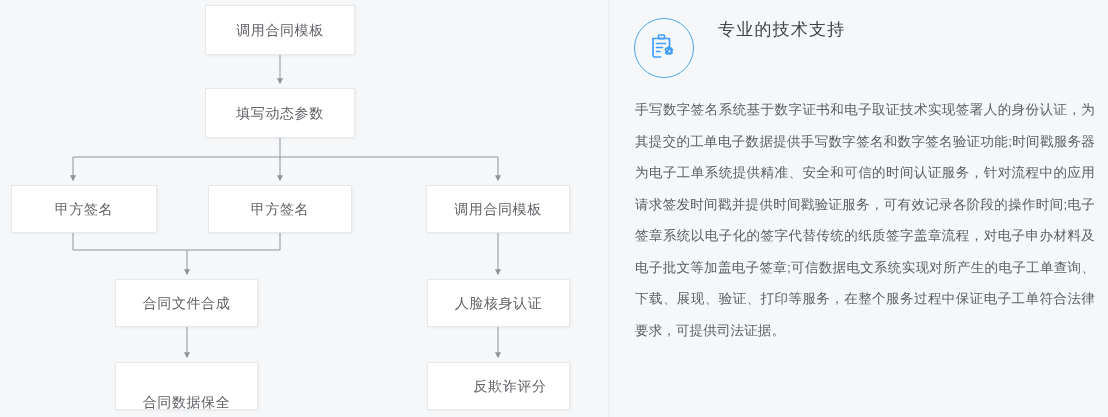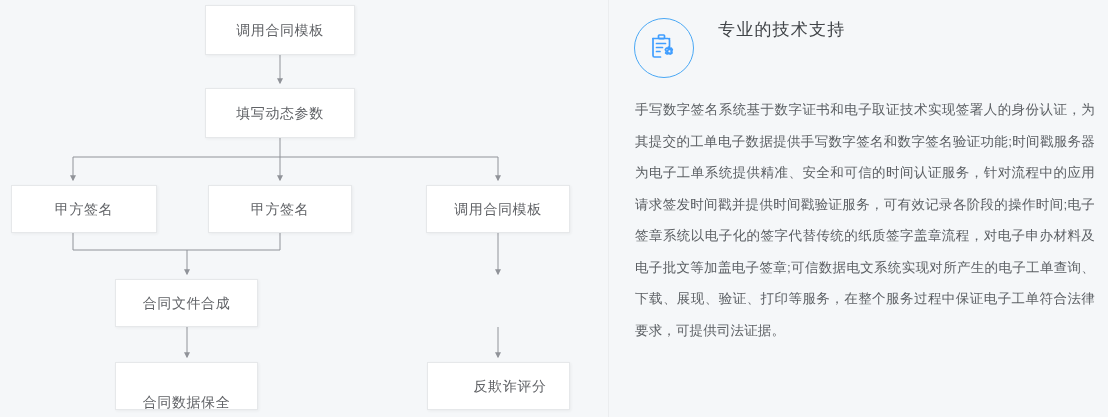--- a/index.html
+++ b/index.html
@@ -160,20 +160,23 @@
     </div>
 
     <div class="node" style="left:426px;top:185px;width:144px;height:48px;">
       <span>调用合同模板</span>
     </div>
 
     <div class="node" style="left:115px;top:279px;width:143px;height:48px;">
       <span>合同文件合成</span>
     </div>
 
+    <div class="node" style="left:427px;top:279px;width:143px;height:48px;">
+      <span>人脸核身认证</span>
+    </div>
 
     <div class="node" style="left:115px;top:362px;width:143px;height:48px;align-items:flex-end;">
       <span>合同数据保全</span>
     </div>
 
     <div class="node" style="left:427px;top:362px;width:143px;height:48px;padding-left:23px;">
       <span>反欺诈评分</span>
     </div>
 
   </div>

